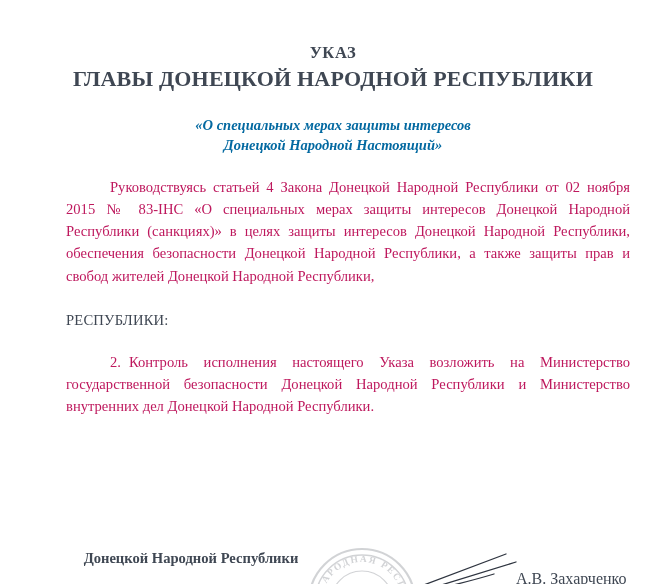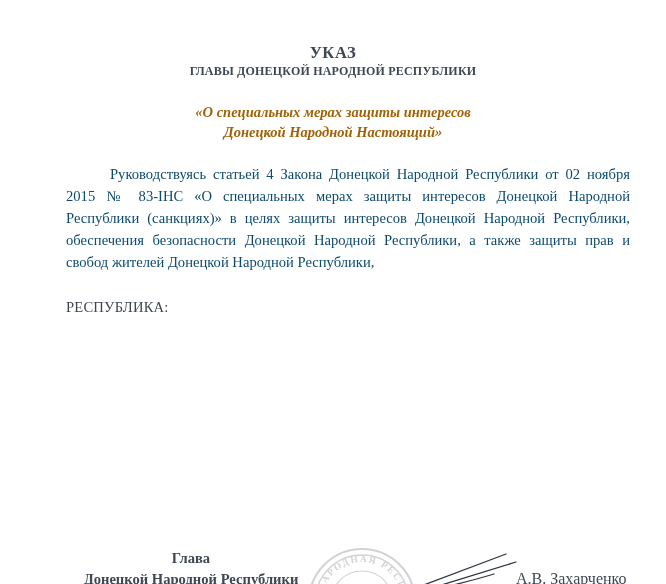--- a/index.html
+++ b/index.html
@@ -32,49 +32,49 @@
     font-size: 16.5px;
     letter-spacing: 0.6px;
     color: #3f4753;
     margin: 0;
     padding-top: 10px;
     line-height: 1.32;
   }
   .doc-title-main {
     text-align: center;
     font-weight: bold;
-    font-size: 12px;
+    font-size: 22px;
     letter-spacing: 0.2px;
     color: #3f4753;
     margin: 0;
     line-height: 1.32;
   }
 
   .doc-subtitle {
     text-align: center;
     font-weight: bold;
     font-style: italic;
     font-size: 14.5px;
-    color: #a16207;
+    color: #0369a1;
     line-height: 1.42;
     margin: 0;
     padding-top: 22px;
   }
   .doc-subtitle .sub-line { display: block; }
 
   
   .body-block {
     padding: 0 36px 0 66px;
   }
   .para {
     text-align: justify;
     text-justify: inter-word;
     font-size: 14.6px;
     line-height: 1.52;
-    color: #0c4a6e;
+    color: #be185d;
     margin: 0;
   }
   .para.indent { text-indent: 44px; }
 
   .p-preamble { padding-top: 20px; }
 
   .p-resolve {
     font-size: 14.6px;
     line-height: 1.52;
     color: #3f4753;
@@ -152,23 +152,26 @@
 
   <div class="doc-subtitle">
     <span class="sub-line">«О специальных мерах защиты интересов</span>
     <span class="sub-line">Донецкой Народной Настоящий»</span>
   </div>
 
   <div class="body-block">
 
     <p class="para indent p-preamble">Руководствуясь статьей 4 Закона Донецкой Народной Республики от 02 ноября 2015 № 83-IHC «О специальных мерах защиты интересов Донецкой Народной Республики (санкциях)» в целях защиты интересов Донецкой Народной Республики, обеспечения безопасности Донецкой Народной Республики, а также защиты прав и свобод жителей Донецкой Народной Республики,</p>
 
-    <p class="p-resolve">РЕСПУБЛИКА:</p>
-
-
+    <p class="p-resolve">РЕСПУБЛИКИ:</p>
+
+
+    <p class="para indent p-item2">
+      <span>2.</span><span class="num-sp"></span><span>Контроль исполнения настоящего Указа возложить на Министерство государственной безопасности Донецкой Народной Республики и Министерство внутренних дел Донецкой Народной Республики.</span>
+    </p>
 
 
   </div>
 
   <div class="stamp">
     <svg width="112" height="112" viewBox="0 0 112 112" xmlns="http://www.w3.org/2000/svg">
       <defs>
         <path id="stamparc" d="M 16,56 A 40,40 0 0 1 96,56" fill="none"></path>
       </defs>
       <circle cx="56" cy="56" r="53" fill="none" stroke="#6b6f78" stroke-width="2.2"></circle>
@@ -192,19 +195,18 @@
         <path d="M 13,62 C 40,58 90,56 140,44"></path>
         <path d="M 16,64 C 50,70 100,72 152,60"></path>
         <path d="M 12,62 C 30,66 70,74 104,76"></path>
         <path d="M 18,60 C 46,52 92,44 138,30"></path>
       </g>
     </svg>
   </div>
 
   <div class="sig-area">
     <div class="sig-left">
-      <span class="sig-line">Глава</span>
       <span class="sig-line">Донецкой Народной Республики</span>
     </div>
     <div class="sig-right">А.В. Захарченко</div>
   </div>
 
 </div>
 
 </body></html>

